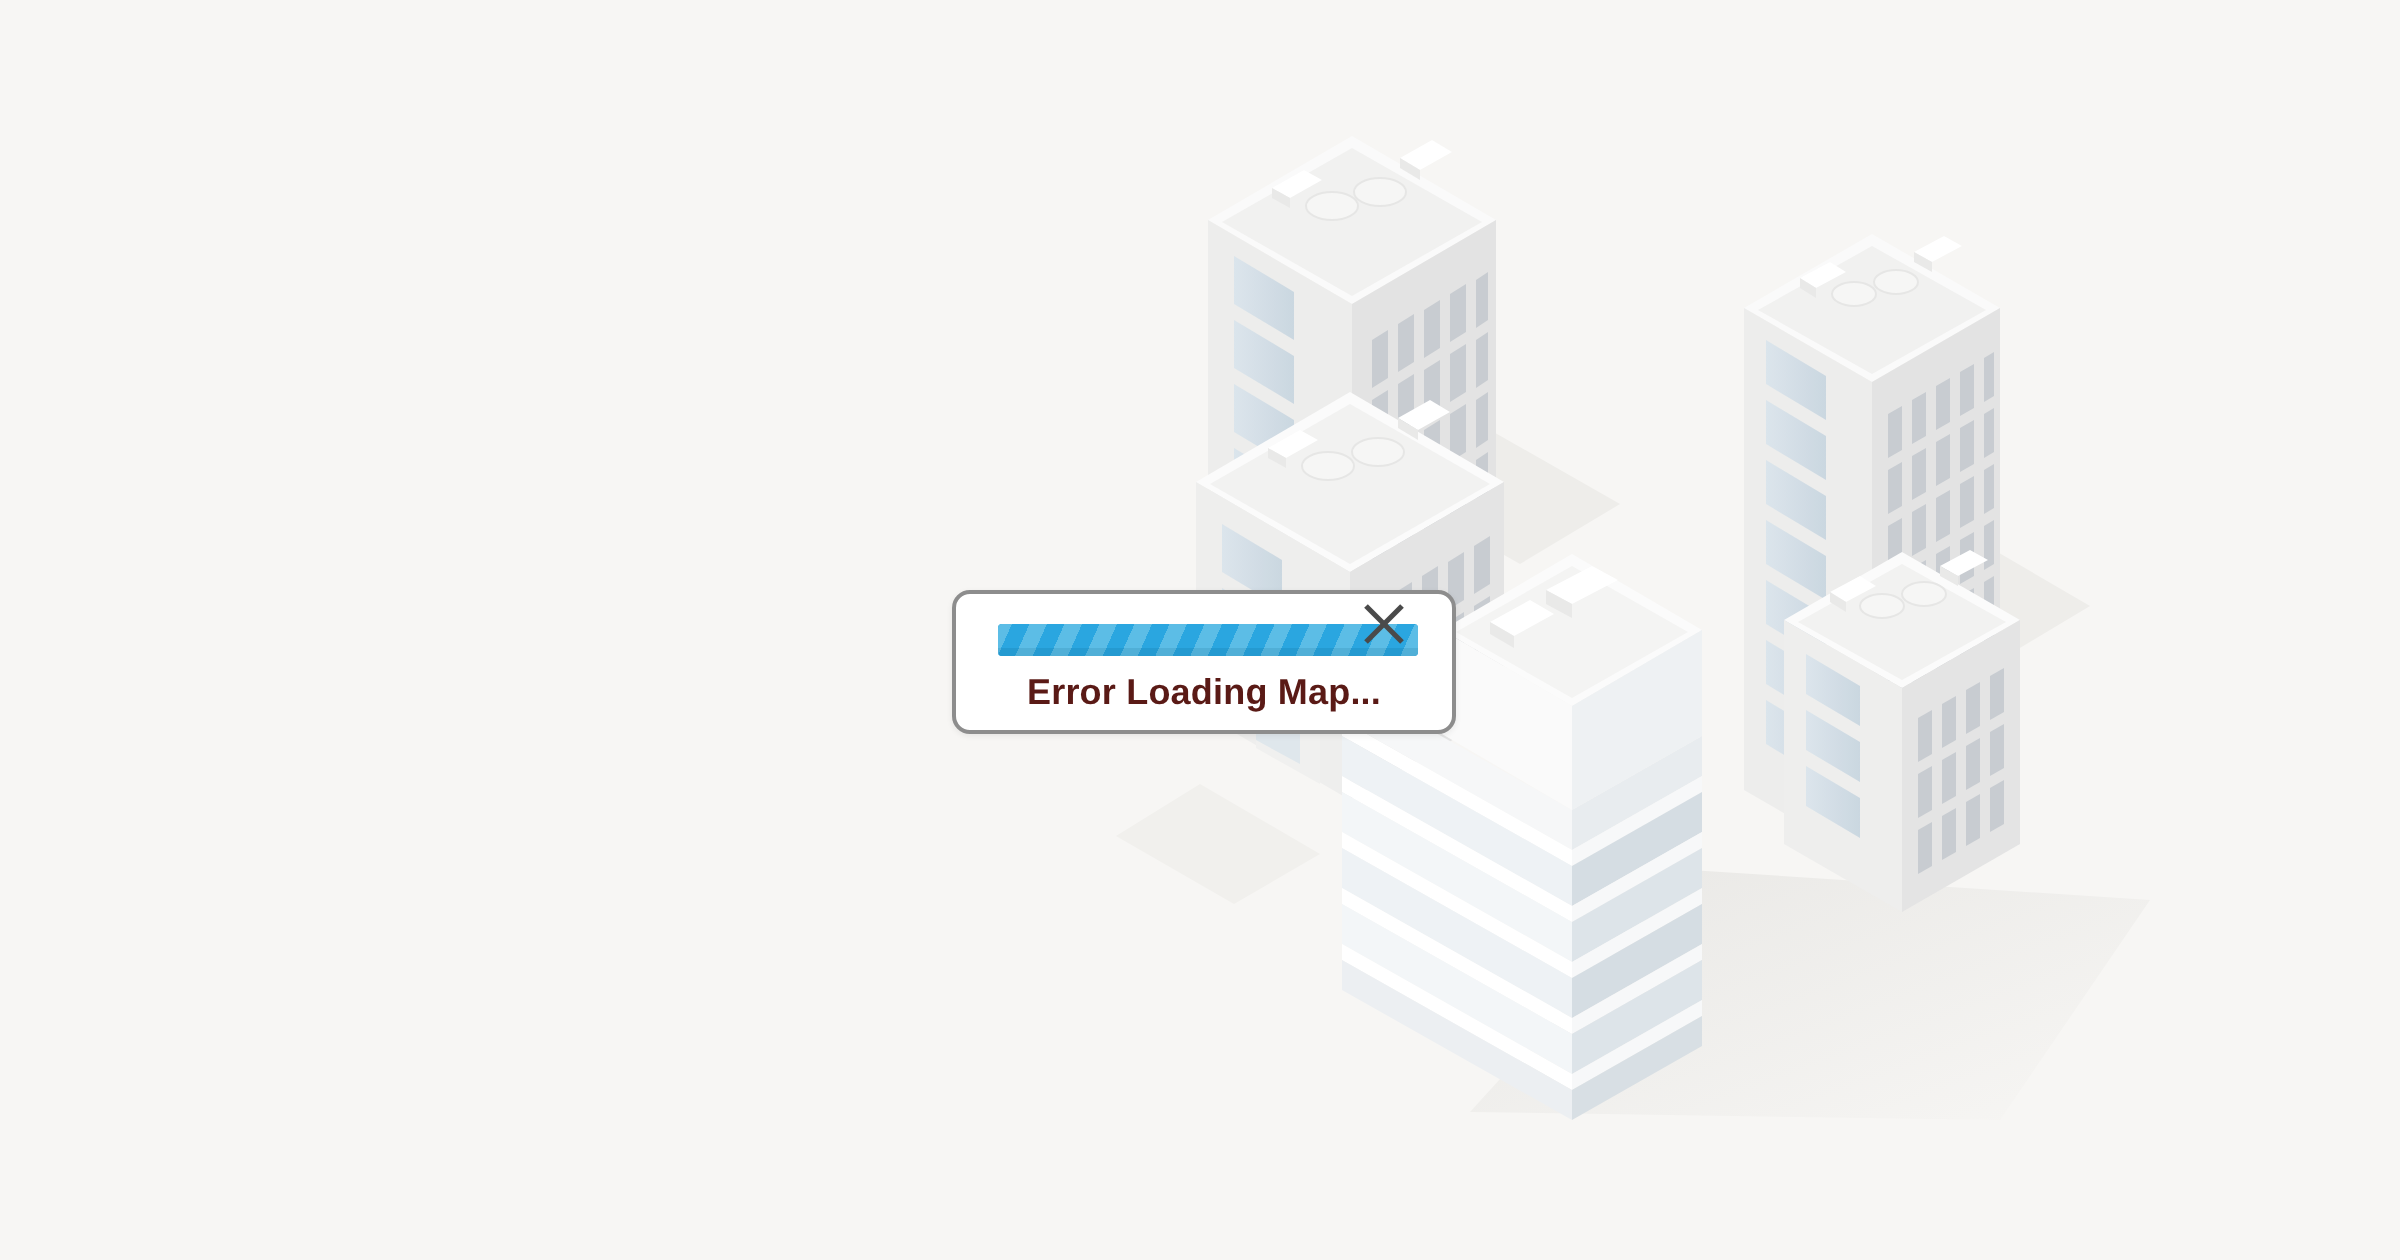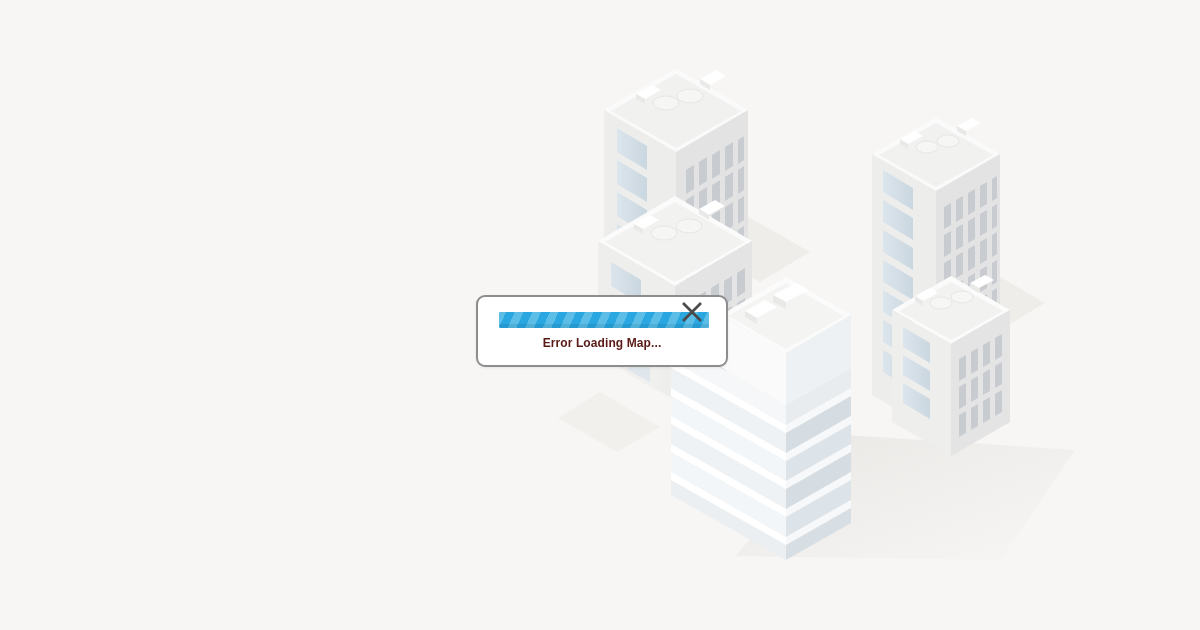--- a/index.html
+++ b/index.html
@@ -75,21 +75,21 @@
     height: 4px;
     background: rgba(0, 70, 110, 0.12);
   }
 
   .dialog-message {
     position: absolute;
     left: 0;
     right: 0;
     top: 39px;
     text-align: center;
-    font-size: 12px;
+    font-size: 18px;
     font-weight: bold;
     letter-spacing: 0.1px;
     color: #5a1a16;
     white-space: nowrap;
     user-select: none;
   }
 
   #close-button {
     position: absolute;
     left: 199px;

